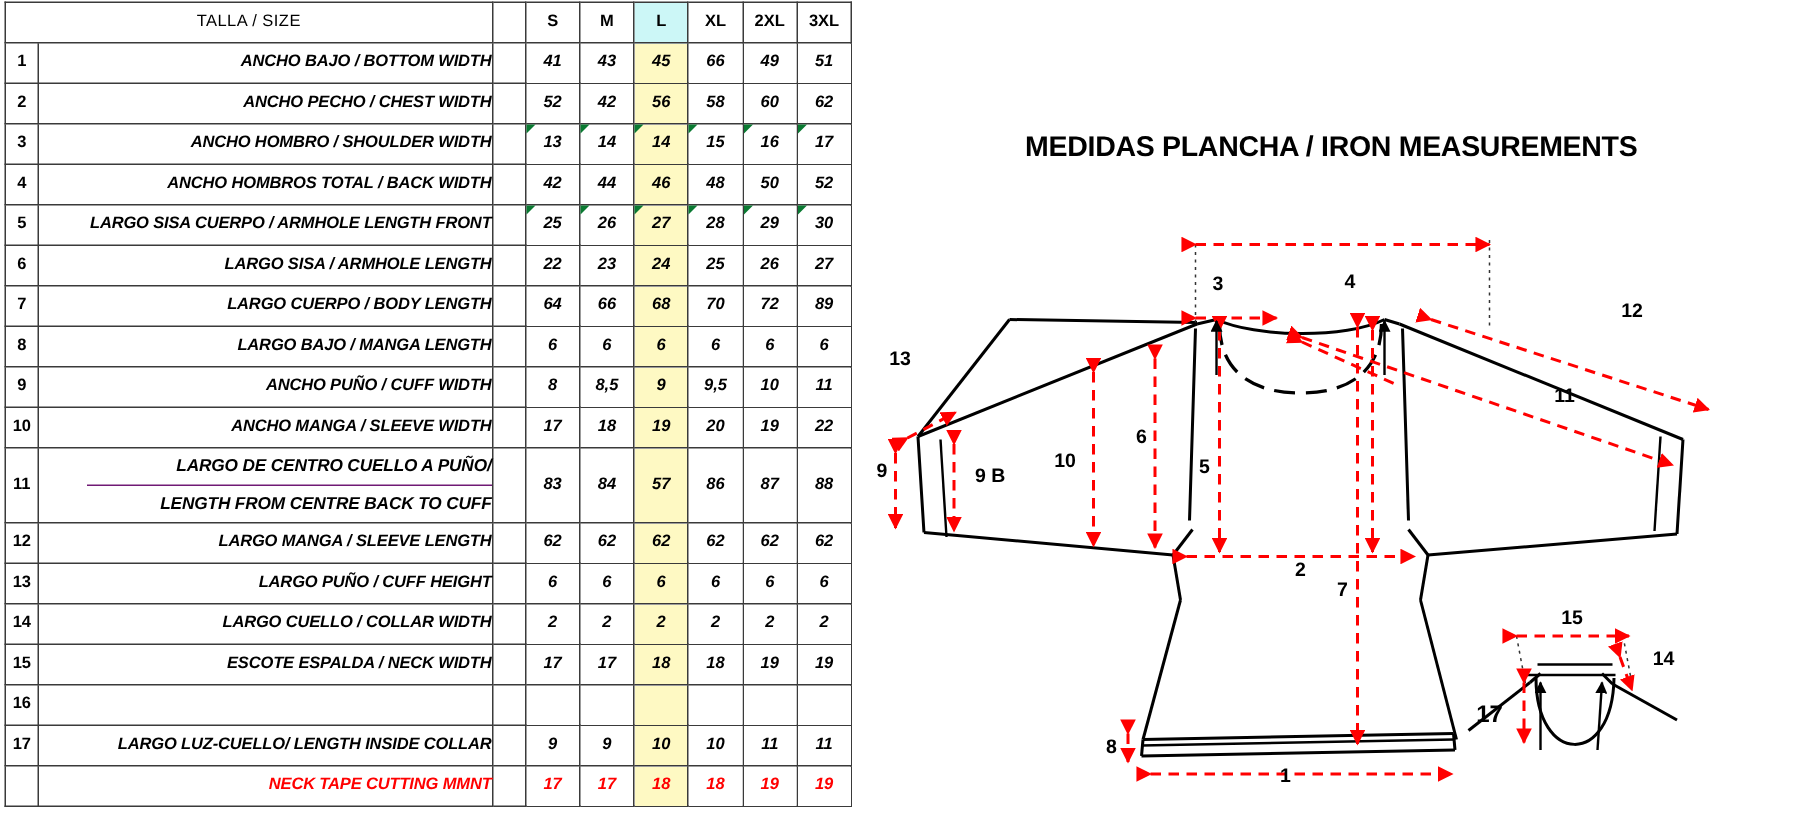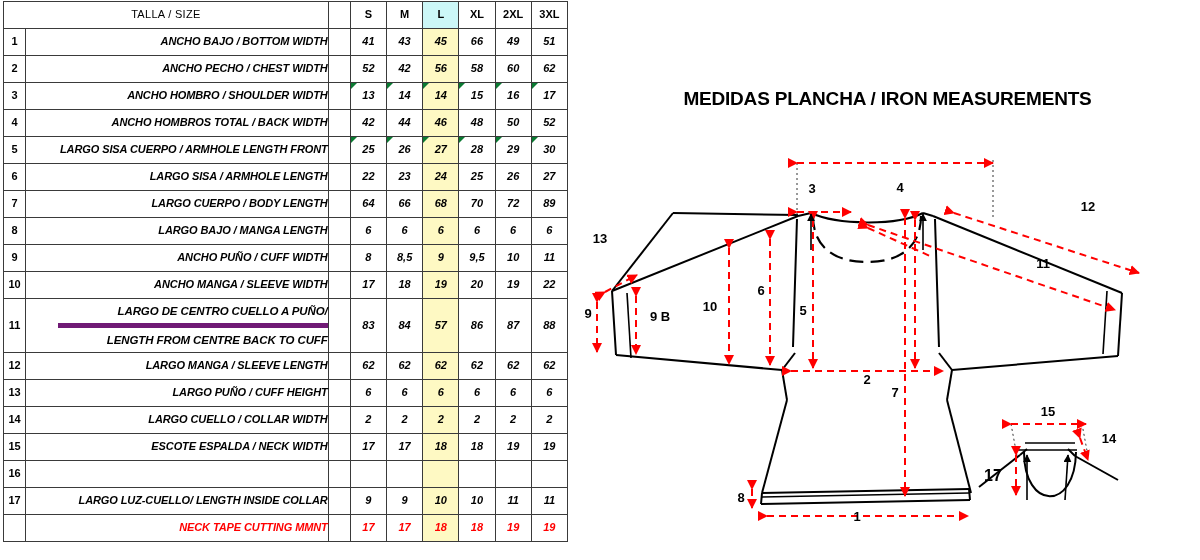--- a/index.html
+++ b/index.html
@@ -69,21 +69,21 @@
   }
   td.desc.two-line .ln {
     padding-left: 5px;
     height: 24px;
     line-height: 24px;
     font-style: italic;
     font-weight: bold;
     font-size: 11.5px;
   }
   td.desc.two-line .ln.first {
-    border-bottom: 5px solid #701a75;
+    border-bottom: 1px solid #701a75;
     margin-left: 32px;
   }
   td.gap {
     background: #bfbfbf;
   }
   td.val {
     text-align: center;
     font-style: italic;
     font-weight: bold;
     font-size: 12px;

